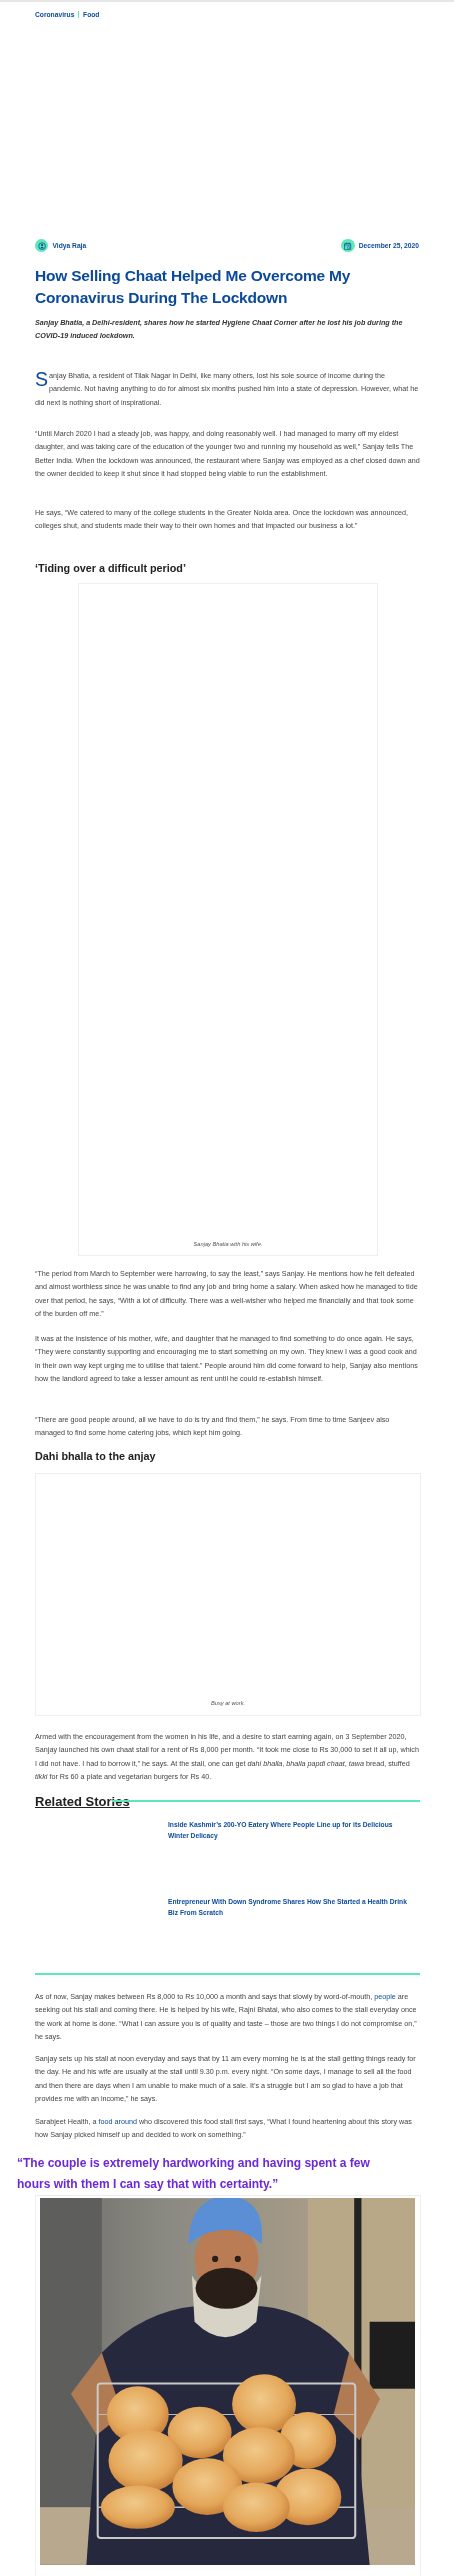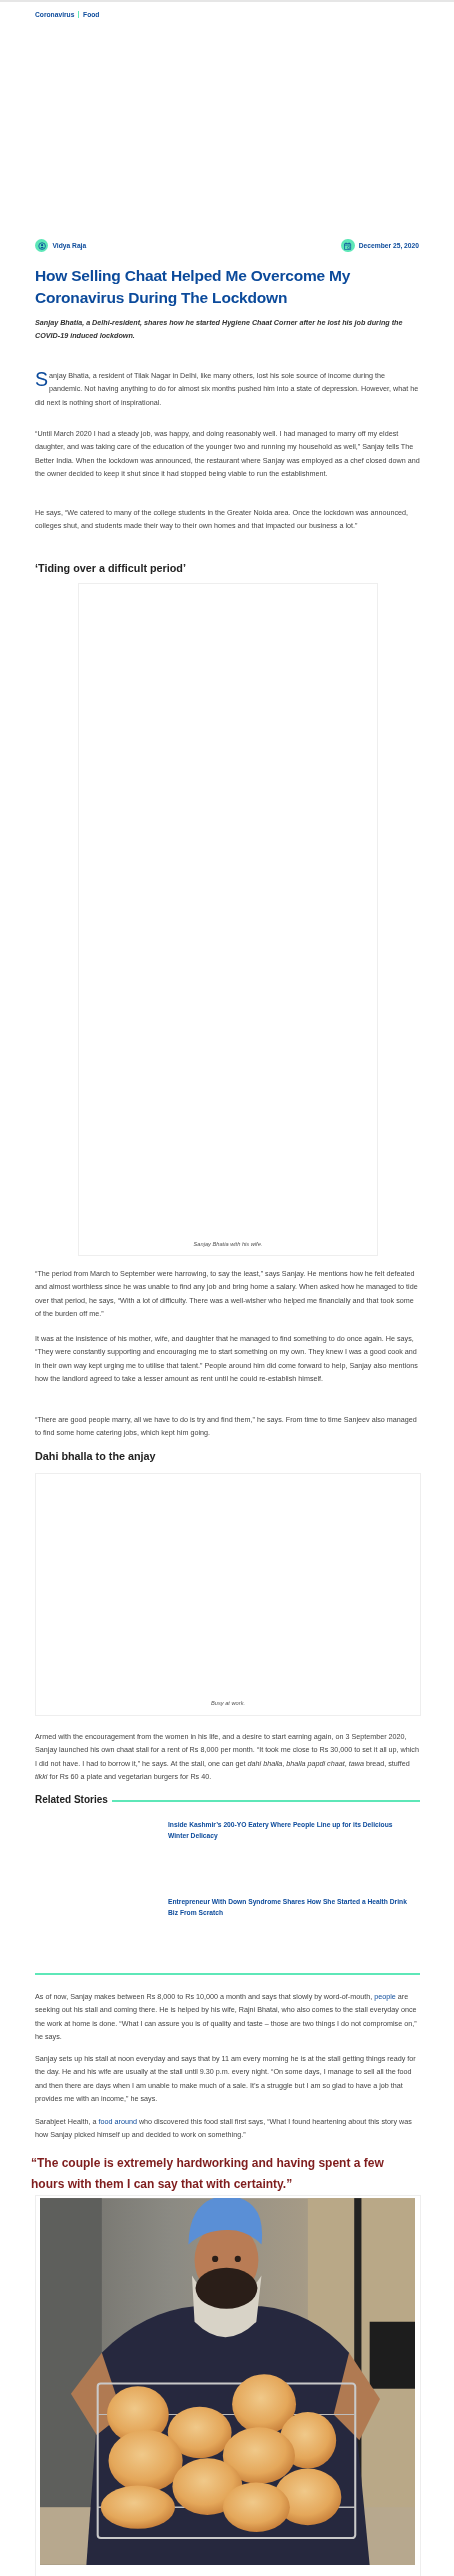--- a/index.html
+++ b/index.html
@@ -12,27 +12,27 @@
   .breadcrumb a { color: #0b4a9b; text-decoration: none; }
   .meta { top: 239px; height: 13.4px; display: flex; align-items: center; font-size: 6.7px; font-weight: bold; color: #0b4a9b; }
   .meta .iconcirc { width: 13.4px; height: 13.4px; border-radius: 50%; background: #5ee7b8; display: flex; align-items: center; justify-content: center; margin-right: 4.1px; }
   .title { left: 35px; top: 265px; width: 385px; font-size: 15.5px; line-height: 21.6px; font-weight: bold; color: #0b4a9b; margin: 0; letter-spacing: -0.2px; }
   .subtitle { left: 35px; top: 316px; width: 385px; font-size: 7.2px; line-height: 13.4px; font-style: italic; font-weight: bold; color: #333; margin: 0; }
   .body-text { left: 35px; width: 385px; font-size: 7.2px; line-height: 13.4px; color: #444; margin: 0; }
   .dropcap { float: left; font-size: 19.6px; line-height: 17.5px; color: #0b4a9b; margin: 2.1px 1px 0 0; }
   h2.section { left: 35px; margin: 0; font-size: 10.8px; font-weight: bold; color: #222; }
   .figure { border: 0.5px solid #eeeeee; background: #fff; }
   .figcaption { position: absolute; left: 0; right: 0; text-align: center; font-size: 5.7px; font-style: italic; color: #555; }
-  .related-title { left: 35px; top: 1794px; font-size: 10px; font-weight: bold; color: #222; }
+  .related-title { left: 35px; top: 1794px; font-size: 13px; font-weight: bold; color: #222; text-decoration: underline; }
   .related-line { left: 112px; top: 1800px; width: 308px; height: 1.5px; background: #5ee7b8; }
   .related-item { left: 168px; width: 247px; font-size: 6.7px; line-height: 11.3px; font-weight: bold; color: #0b4a9b; text-decoration: none; }
   .related-thumb { left: 35px; width: 124px; height: 62px; background: #ffffff; }
   .divider { left: 35px; top: 1973px; width: 385px; height: 1.5px; background: #5ee7b8; }
   a.inline { color: #0b4a9b; text-decoration: none; text-align: center; }
-  .pullquote { left: 31px; top: 2153px; width: 385px; font-size: 12px; line-height: 20.6px; font-weight: bold; color: #7f1d1d; margin: 0; }
+  .pullquote { left: 17px; top: 2153px; width: 385px; font-size: 12px; line-height: 20.6px; font-weight: bold; color: #6d28d9; margin: 0; }
   .photo { left: 40px; top: 2198px; width: 375px; height: 367px; overflow: hidden; }
 </style>
 </head>
 <body>
 
 <div class="topbar"></div>
 
 <nav class="abs breadcrumb">
   <a href="#">Coronavirus</a>
   <span class="sep"></span>
@@ -70,21 +70,21 @@
 <p class="abs body-text" style="top:506px;">He says, “We catered to many of the college students in the Greater Noida area. Once the lockdown was announced, colleges shut, and students made their way to their own homes and that impacted our business a lot.”</p>
 
 <h2 class="abs section" style="top:562px;">‘Tiding over a difficult period’</h2>
 <div class="abs figure" style="left:78px; top:583px; width:298px; height:671px;">
   <div style="position:absolute;left:5.2px;top:5.2px;right:5.2px;height:644px;background:#fff;"></div>
   <div class="figcaption" style="top:657px;">Sanjay Bhatia with his wife.</div>
 </div>
 
 <p class="abs body-text" style="top:1267px;">“The period from March to September were harrowing, to say the least,” says Sanjay. He mentions how he felt defeated and almost worthless since he was unable to find any job and bring home a salary. When asked how he managed to tide over that period, he says, “With a lot of difficulty. There was a well-wisher who helped me financially and that took some of the burden off me.”</p>
 <p class="abs body-text" style="top:1332px;">It was at the insistence of his mother, wife, and daughter that he managed to find something to do once again. He says, “They were constantly supporting and encouraging me to start something on my own. They knew I was a good cook and in their own way kept urging me to utilise that talent.” People around him did come forward to help, Sanjay also mentions how the landlord agreed to take a lesser amount as rent until he could re-establish himself.</p>
-<p class="abs body-text" style="top:1413px;">“There are good people marry, all we have to do is try and find them,” he says. From time to time Sanjeev also managed to find some home catering jobs, which kept him going.</p>
+<p class="abs body-text" style="top:1413px;">“There are good people around, all we have to do is try and find them,” he says. From time to time Sanjeev also managed to find some home catering jobs, which kept him going.</p>
 
 <h2 class="abs section" style="top:1450px;">Dahi bhalla to the anjay</h2>
 <div class="abs figure" style="left:35px; top:1473px; width:384px; height:241px;">
   <div style="position:absolute;left:5.2px;top:5.2px;right:5.2px;height:214px;background:#fff;"></div>
   <div class="figcaption" style="top:226px;">Busy at work.</div>
 </div>
 
 <p class="abs body-text" style="top:1730px;"><span>Armed with the encouragement from the women in his life, and a desire to start earning again, on 3 September 2020, Sanjay launched his own chaat stall for a rent of Rs 8,000 per month. “It took me close to Rs 30,000 to set it all up, which I did not have. I had to borrow it,” he says. At the stall, one can get </span><em>dahi bhalla</em><span>, </span><em>bhalla papdi chaat</em><span>, </span><em>tawa</em><span> bread, stuffed </span><em>tikki</em><span> for Rs 60 a plate and vegetarian burgers for Rs 40.</span></p>
 
 <div class="abs related-title">Related Stories</div>

